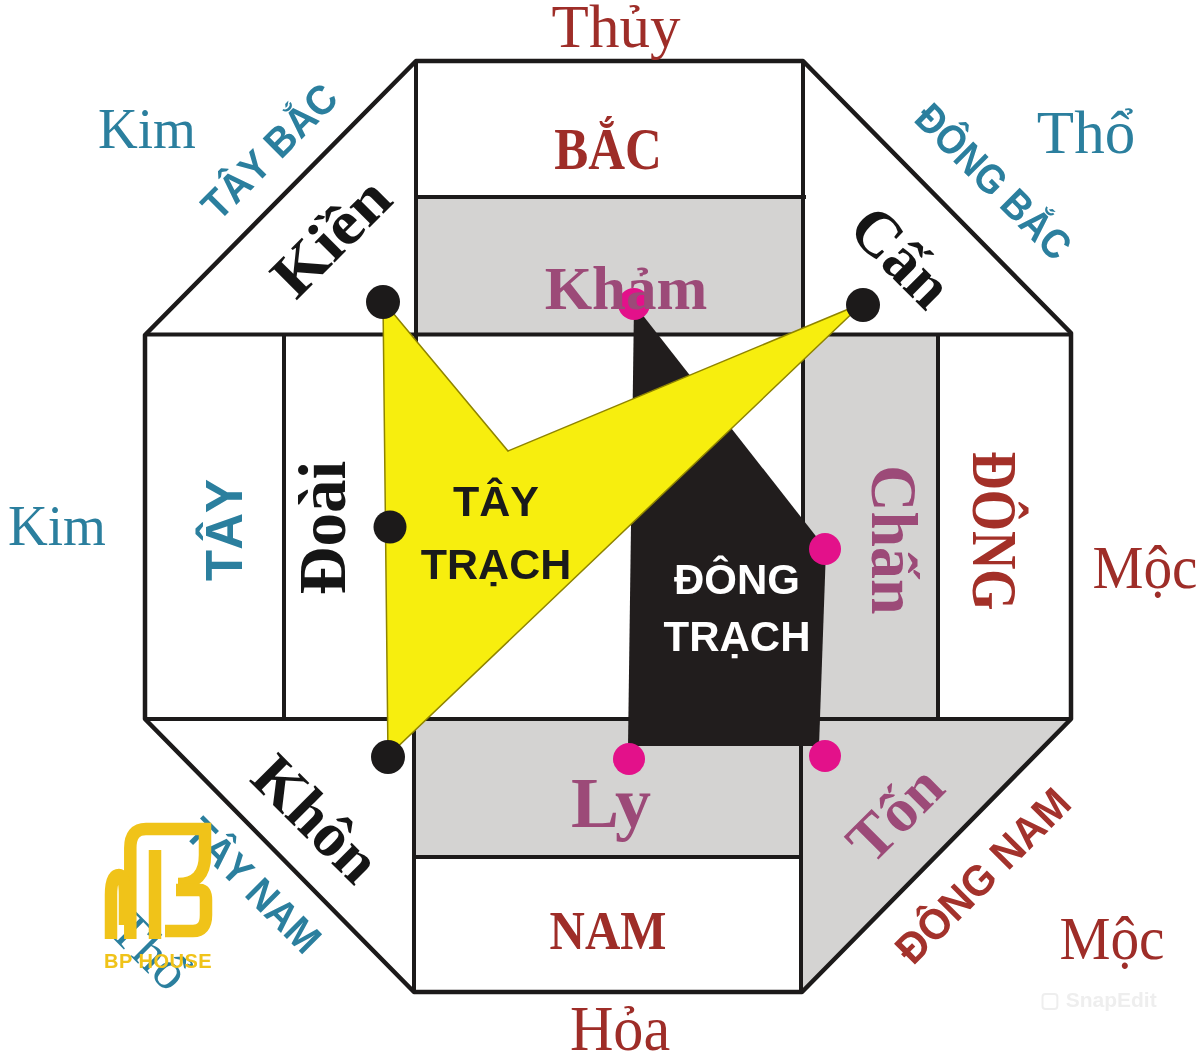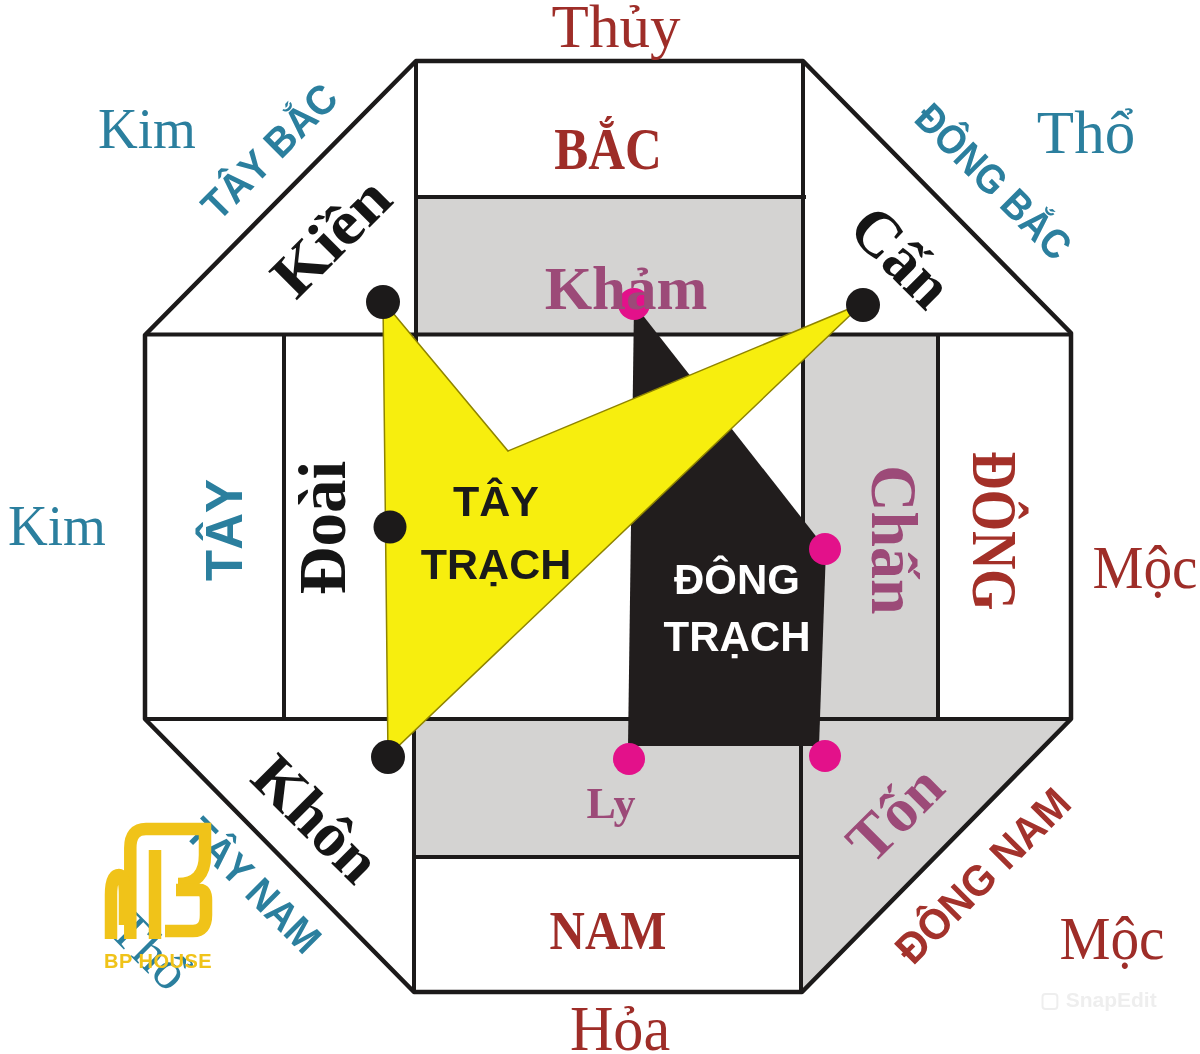--- a/index.html
+++ b/index.html
@@ -89,21 +89,21 @@
 <div class="t serif red" style="left:608px;top:149px;font-size:60px;font-weight:bold;transform:translate(-50%,-50%) scaleX(0.85);">BẮC</div>
 
 <div class="t serif red" style="left:608px;top:930px;font-size:55px;font-weight:bold;transform:translate(-50%,-50%) scaleX(0.89);">NAM</div>
 
 <div class="t teal" style="left:224px;top:530px;font-size:51px;font-weight:bold;transform:translate(-50%,-50%) rotate(-90deg);">TÂY</div>
 
 <div class="t serif" style="left:994px;top:531px;font-size:64px;font-weight:bold;color:#a33028;transform:translate(-50%,-50%) rotate(90deg) scaleX(0.83);">ĐÔNG</div>
 
 <div class="t serif plum" style="left:626px;top:253px;font-size:61px;font-weight:bold;margin-top:36px;">Khảm</div>
 
-<div class="t serif plum" style="left:611px;top:803px;font-size:44px;font-weight:bold;">Ly</div>
+<div class="t serif plum" style="left:611px;top:803px;font-size:72px;font-weight:bold;">Ly</div>
 
 <div class="t serif" style="left:322px;top:528px;font-size:67px;font-weight:bold;color:#151515;transform:translate(-50%,-50%) rotate(-90deg);">Đoài</div>
 
 <div class="t serif plum" style="left:894px;top:540px;font-size:66px;font-weight:bold;transform:translate(-50%,-50%) rotate(90deg) scaleX(0.97);">Chấn</div>
 
 <div class="t serif" style="left:331px;top:237px;font-size:62px;font-weight:bold;color:#151515;transform:translate(-50%,-50%) rotate(-45deg) scaleX(1.1);">Kiền</div>
 
 <div class="t serif" style="left:901px;top:257px;font-size:64px;font-weight:bold;color:#151515;transform:translate(-50%,-50%) rotate(45deg);">Cấn</div>
 
 <div class="t serif" style="left:316px;top:819px;font-size:63px;font-weight:bold;color:#151515;transform:translate(-50%,-50%) rotate(45deg);">Khôn</div>

